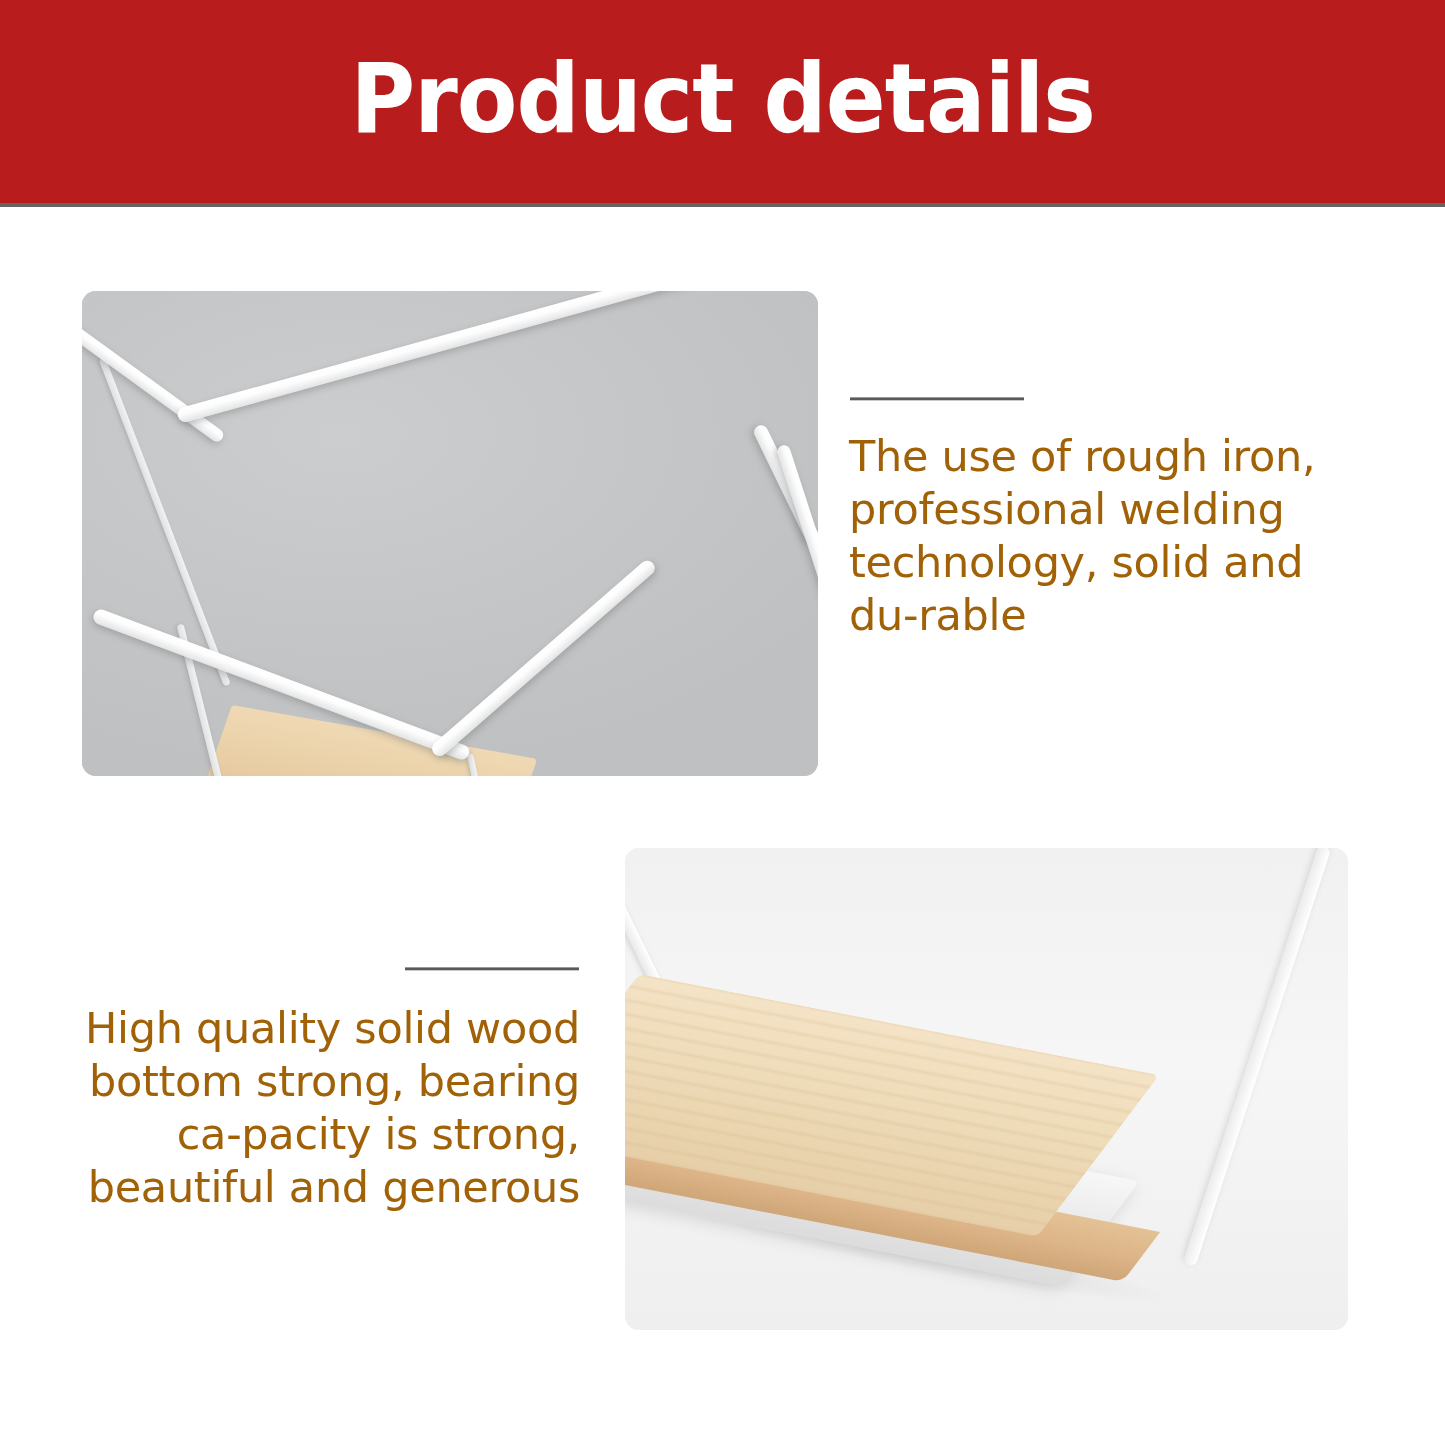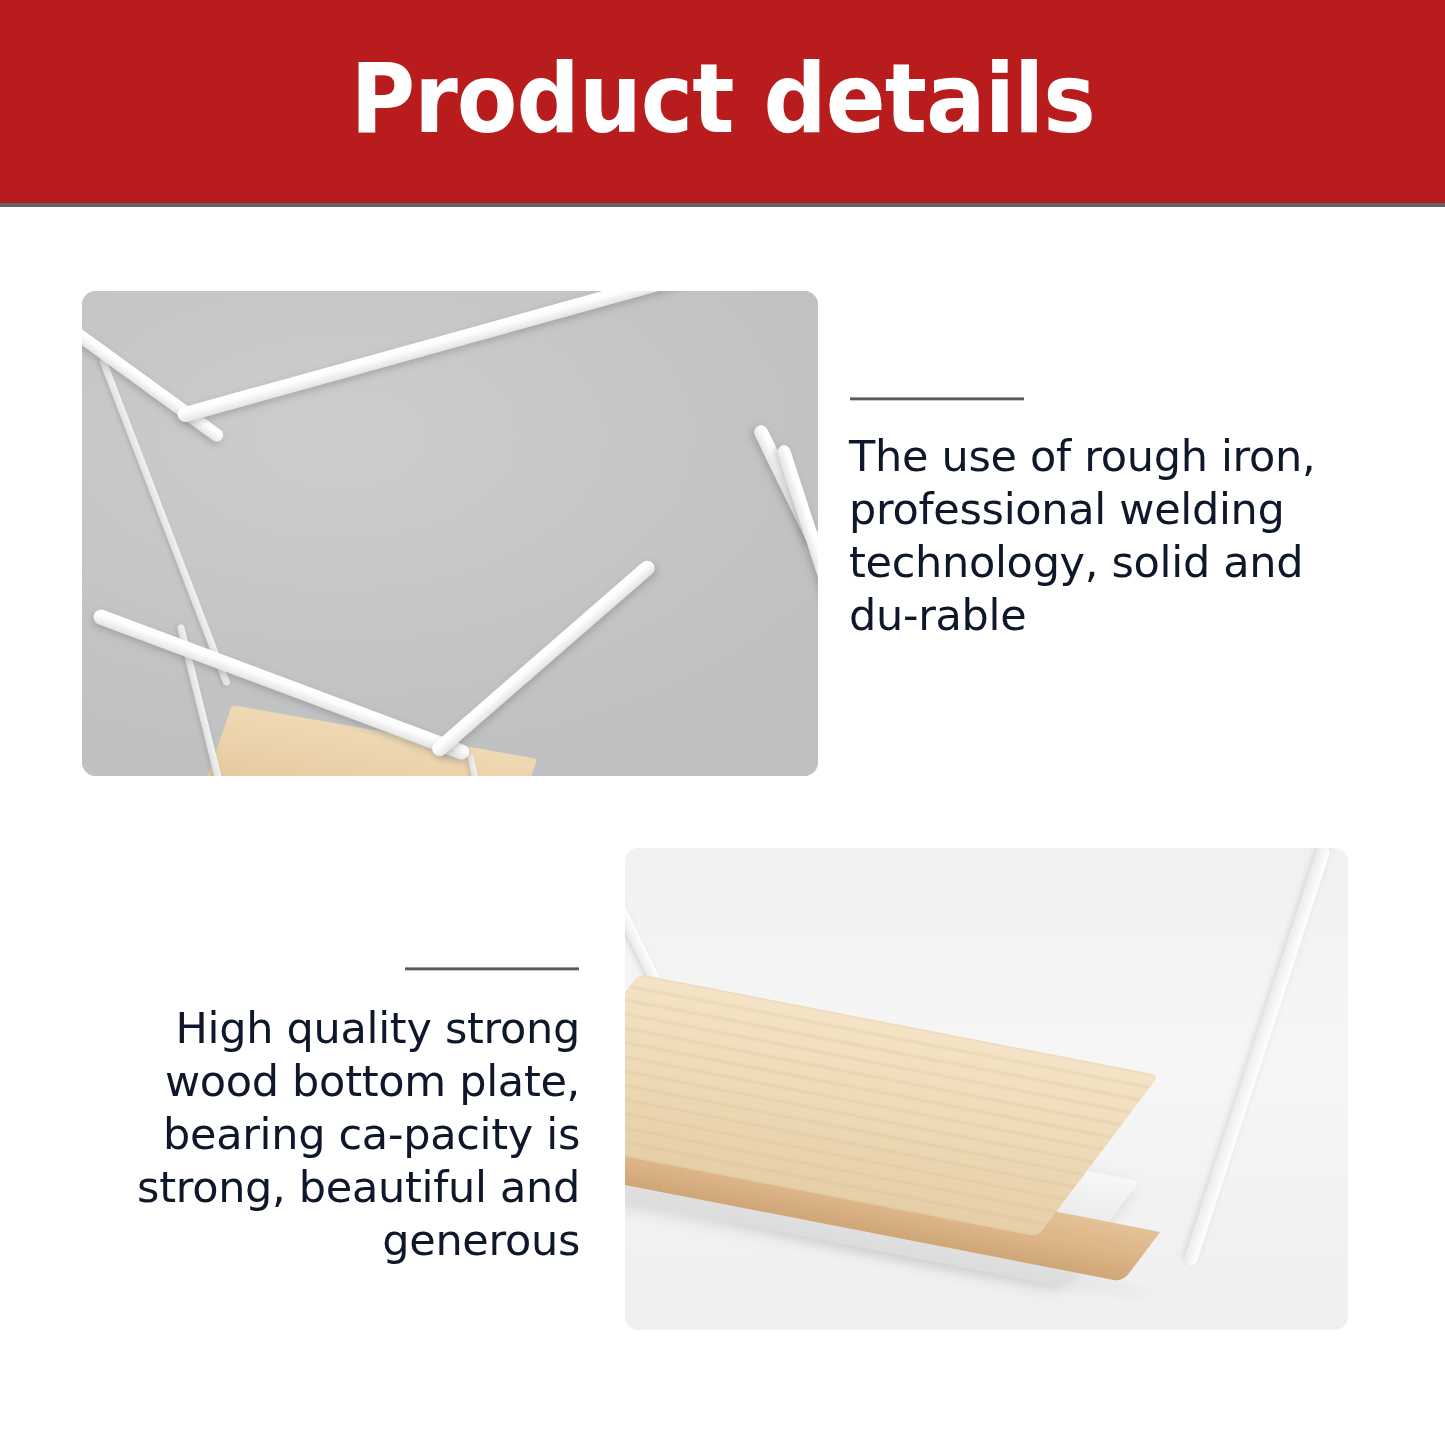--- a/index.html
+++ b/index.html
@@ -158,21 +158,21 @@
     background: #5a5a5a;
     border-top: 1px solid #9a9a9a;
     border-bottom: 1px solid #c9c9c9;
     box-sizing: border-box;
   }
   .rule-1 { left: 850px; top: 397px; width: 174px; }
   .rule-2 { left: 405px; top: 967px; width: 174px; }
 
   .body-text {
     position: absolute;
-    color: #0f172a;
+    color: #a16207;
     font-family: "DejaVu Sans", sans-serif;
     font-size: 43px;
     line-height: 53px;
     letter-spacing: -0.3px;
   }
   .text-1 {
     left: 849px;
     top: 430px;
     width: 520px;
     text-align: left;
@@ -310,21 +310,21 @@
   <div class="rod rod-f"></div>
   <div class="rod rod-g"></div>
 </div>
 
 <div class="rule rule-1"></div>
 
 <div class="body-text text-1">The use of rough iron, professional welding technology, solid and du-rable</div>
 
 <div class="rule rule-2"></div>
 
-<div class="body-text text-2">High quality strong wood bottom plate, bearing ca-pacity is strong, beautiful and generous</div>
+<div class="body-text text-2">High quality solid wood bottom strong, bearing ca-pacity is strong, beautiful and generous</div>
 
 <div class="photo-2">
   <div class="p2-bg"></div>
   <div class="p2-frame-left"></div>
   <div class="p2-frame-right"></div>
   <div class="p2-shadow"></div>
   <div class="p2-base"></div>
   <div class="p2-wood-edge"></div>
   <div class="p2-wood-seam"></div>
   <div class="p2-wood-top"></div>

